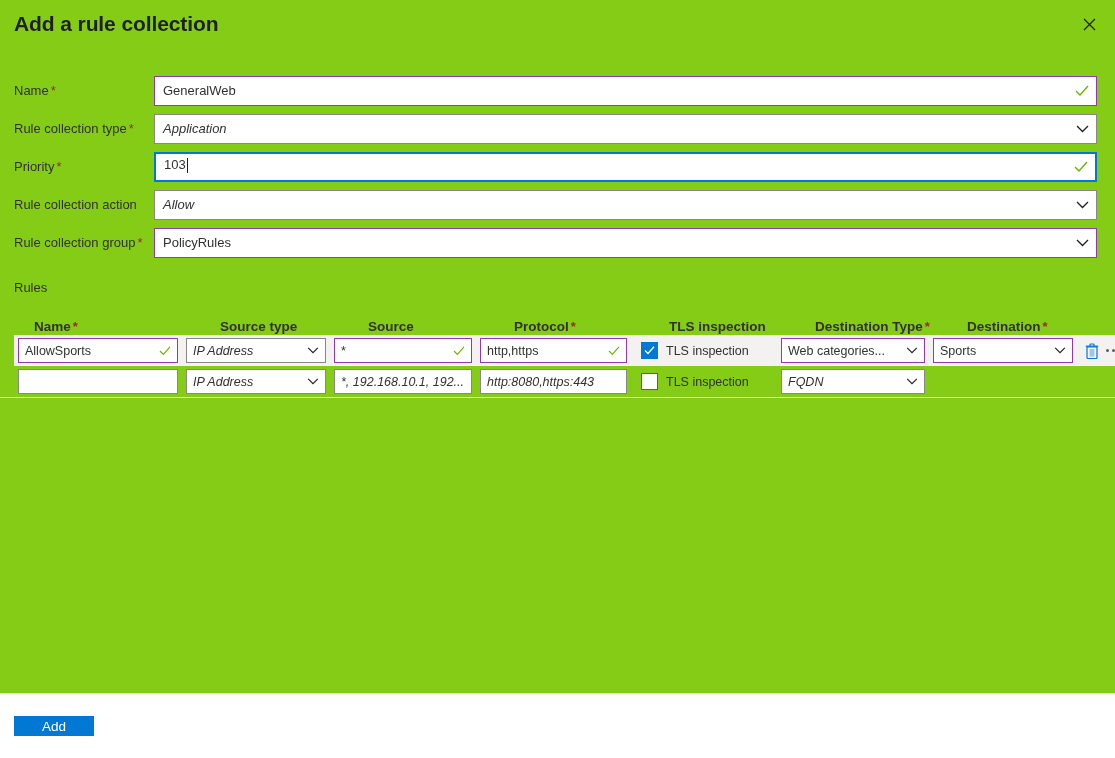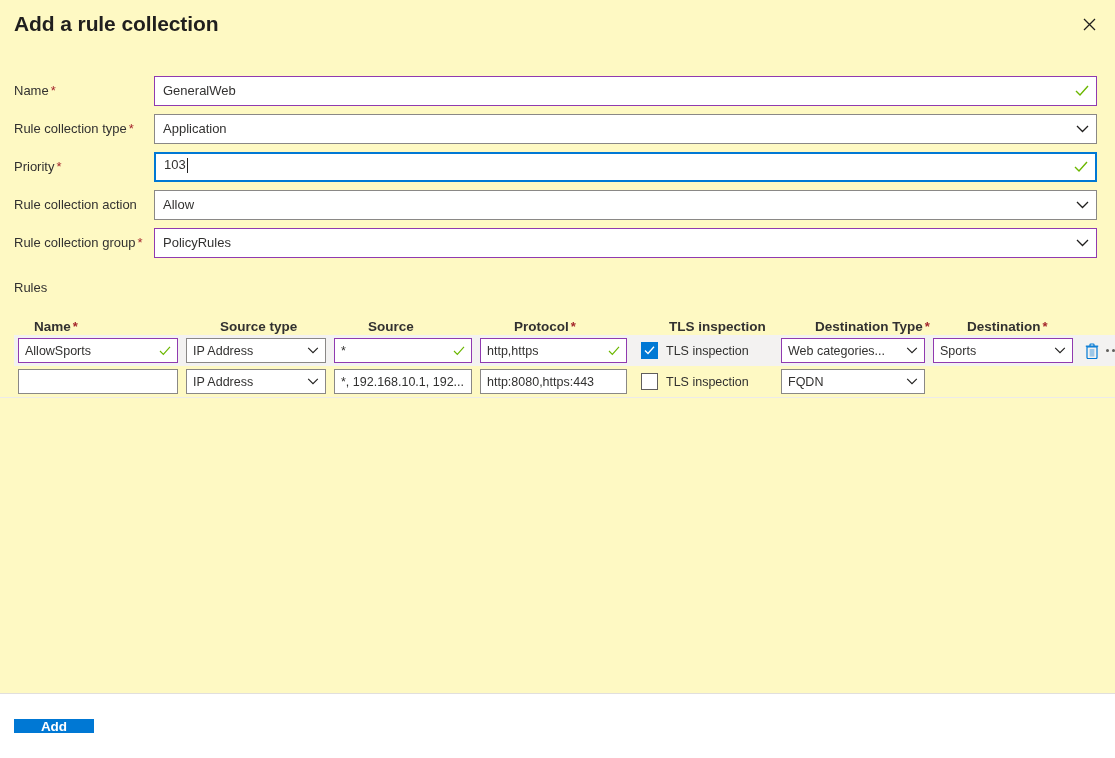--- a/index.html
+++ b/index.html
@@ -9,21 +9,21 @@
     background: #ffffff;
     font-family: "Liberation Sans", sans-serif;
     color: #323130;
     overflow: hidden;
   }
 
   .blade {
     position: relative;
     width: 1115px;
     height: 758px;
-    background: #fef9c3;
+    background: #84cc16;
   }
 
   
   .blade-header {
     position: relative;
     height: 54px;
     padding: 10px 14px 0 14px;
   }
   .blade-title {
     font-size: 21px;
@@ -85,21 +85,21 @@
     font-family: "Liberation Sans", sans-serif;
     color: #323130;
     background: transparent;
     border: none;
     outline: none;
     line-height: 30px;
     display: flex;
     align-items: center;
   }
   .bdr-purple { border: 1px solid #8a2be2; border-color: #903ab0; }
-  .bdr-gray   { border: 1px solid #8a8886; }
+  .bdr-gray   { border: 1px solid #8a8886; font-style: italic; }
   .bdr-blue   { border: 2px solid #0078d4; align-items: flex-end; }
 
   .adorn {
     position: absolute;
     right: 7px;
     top: 0; bottom: 0;
     display: flex;
     align-items: center;
     pointer-events: none;
   }
@@ -252,26 +252,26 @@
     left: 0; right: 0; bottom: 0;
     height: 65px;
     border-top: 1px solid #e1dfdd;
     background: #ffffff;
     display: flex;
     align-items: center;
     padding-left: 14px;
   }
   .btn-primary {
     min-width: 80px;
-    height: 14px;
+    height: 20px;
     background: #0078d4;
     color: #ffffff;
     border: none;
     font-size: 13.5px;
-    font-weight: 700;
+    font-weight: 400;
     font-family: "Liberation Sans", sans-serif;
     cursor: pointer;
     padding: 0 16px;
   }
 </style>
 </head>
 <body>
 
 <div class="blade">
 

